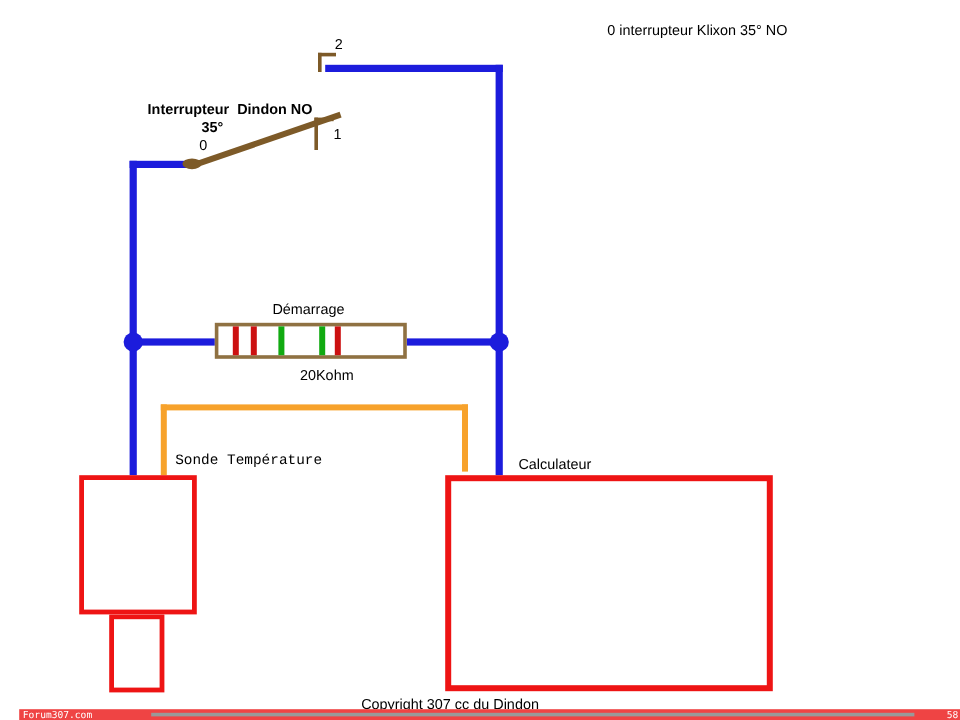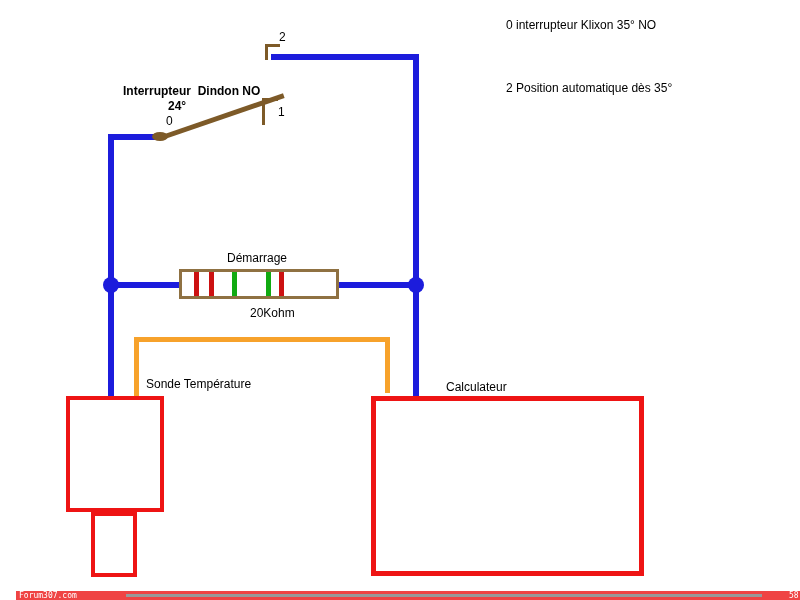--- a/index.html
+++ b/index.html
@@ -14,24 +14,23 @@
   .redbox { position:absolute; background:#fff; border-style:solid; }
   .statusbar { position:absolute; left:0; top:591px; width:800px; height:9px; background:#ef4444; }
   .statusbar .tiny { position:absolute; top:0; font-family:"DejaVu Sans Mono", monospace; font-size:8px; line-height:9px; color:#fff; white-space:pre; }
 </style>
 </head>
 <body>
 
 <div class="canvas">
 
   <div class="txt" style="left:490px; top:18px;">0 interrupteur Klixon 35° NO</div>
-  <div class="txt" style="left:490px; top:81px;">2 Position automatique dès 35°</div>
 
   <div class="txt bold" style="left:107px; top:84px;">Interrupteur  Dindon NO</div>
-  <div class="txt bold" style="left:152px; top:99px;">24°</div>
+  <div class="txt bold" style="left:152px; top:99px;">35°</div>
   <div class="txt" style="left:263px; top:30px;">2</div>
   <div class="txt" style="left:262px; top:105px;">1</div>
   <div class="txt" style="left:150px; top:114px;">0</div>
 
   <div class="wire" style="left: 255px; top: 54px; width: 148px; height: 6px; background: rgb(28, 28, 220);"></div>
   <div class="wire" style="left: 397px; top: 54px; width: 6px; height: 343px; background: rgb(28, 28, 220);"></div>
   <div class="wire" style="left: 92px; top: 134px; width: 56px; height: 6px; background: rgb(28, 28, 220);"></div>
   <div class="wire" style="left: 92px; top: 134px; width: 6px; height: 263px; background: rgb(28, 28, 220);"></div>
   <div class="wire" style="left: 95px; top: 282px; width: 305px; height: 6px; background: rgb(28, 28, 220);"></div>
   <div class="dot" style="left: 87px; top: 277px; width: 16px; height: 16px; background: rgb(28, 28, 220);"></div>
@@ -51,27 +50,28 @@
     <div class="abs" style="left: 50px; top: 0px; width: 5px; height: 24px; background: rgb(17, 170, 17);"></div>
     <div class="abs" style="left: 84px; top: 0px; width: 5px; height: 24px; background: rgb(17, 170, 17);"></div>
     <div class="abs" style="left: 97px; top: 0px; width: 5px; height: 24px; background: rgb(204, 17, 17);"></div>
   </div>
   <div class="txt" style="left:234px; top:306px;">20Kohm</div>
 
   <div class="wire" style="left: 118px; top: 337px; width: 256px; height: 5px; background: rgb(247, 162, 43);"></div>
   <div class="wire" style="left: 118px; top: 337px; width: 5px; height: 60px; background: rgb(247, 162, 43);"></div>
   <div class="wire" style="left: 369px; top: 337px; width: 5px; height: 56px; background: rgb(247, 162, 43);"></div>
 
-  <div class="txt" style="left:130px; top:377px;">Sonde Température</div>
-  <div class="txt" style="left:430px; top:380px;">Calculateur</div>
+  <div class="txt" style="left:130px; top:377px;font-family:Liberation Mono, monospace;">Sonde Température</div>
+  <div class="txt" style="left:416px; top:380px;">Calculateur</div>
 
   <div class="redbox" style="left: 50px; top: 396px; width: 98px; height: 116px; border-width: 4px; border-color: rgb(238, 20, 20);"></div>
   <div class="redbox" style="left: 75px; top: 512px; width: 46px; height: 65px; border-width: 4px; border-color: rgb(238, 20, 20);"></div>
   <div class="redbox" style="left: 355px; top: 396px; width: 273px; height: 180px; border-width: 5px; border-color: rgb(238, 20, 20);"></div>
 
+  <div class="txt" style="left:285px; top:580px;">Copyright 307 cc du Dindon</div>
 
   <div class="statusbar">
     <div class="abs" style="left: 110px; top: 3px; width: 636px; height: 3px; background: rgb(153, 153, 153);"></div>
     <span class="tiny" style="left:3px;">Forum307.com</span>
     <span class="tiny" style="right:3px;">58 ko</span>
   </div>
 
 </div>
 
 </body></html>

